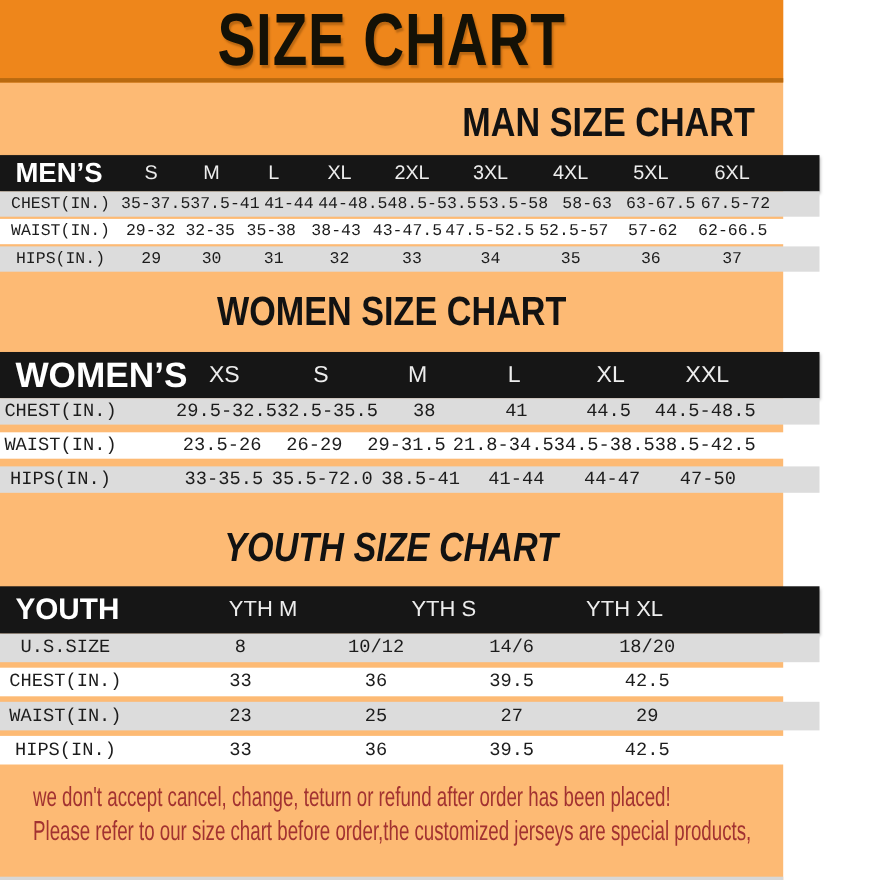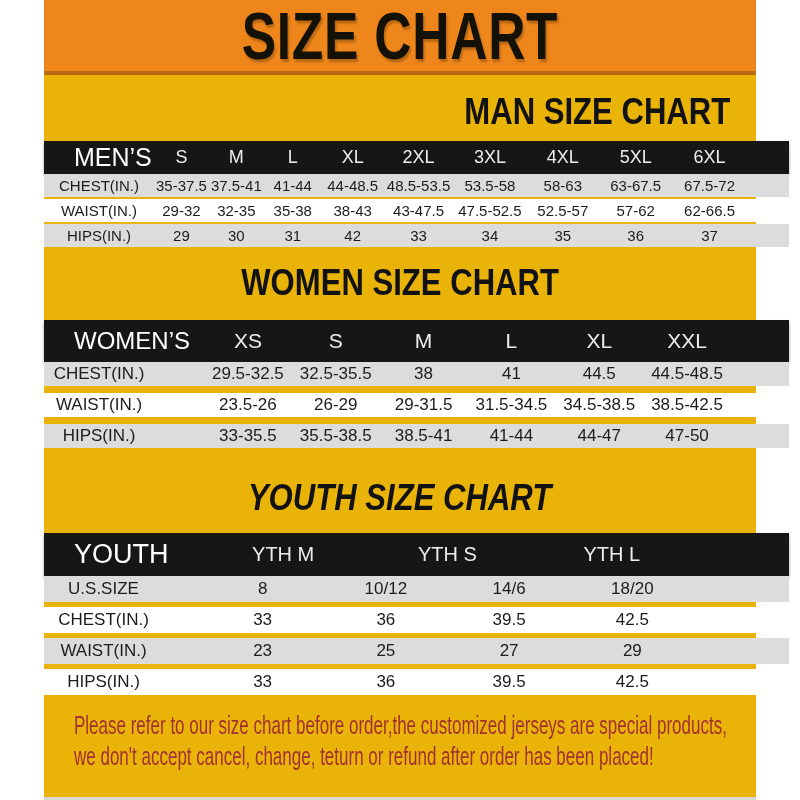--- a/index.html
+++ b/index.html
@@ -1,43 +1,43 @@
 <!DOCTYPE html>
 <html><head>
 <meta charset="utf-8">
 <style>
   * { box-sizing: border-box; margin: 0; padding: 0; }
   html,body { width:800px; height:800px; overflow:hidden; background:#fff;
               font-family:"Liberation Sans", sans-serif; }
-  .page { width:712px; height:800px; background:#eab308; border-bottom:3px solid #d7d7d7;margin-left:44px; }
+  .page { width:712px; height:800px; background:#fdba74; border-bottom:3px solid #d7d7d7; }
 
   
   .banner { height:75px; background:#EE861B; display:flex; align-items:center; justify-content:center;
             border-bottom:4px solid #b96a10; }
   .banner-title { display:inline-block; font-weight:700; font-size:66px; line-height:70px;
                   color:#141106; letter-spacing:1px; transform:scale(0.78,1.02);
                   text-shadow:2px 2px 2px rgba(90,45,0,0.35); white-space:nowrap; }
 
   
   .size-section h2 { text-align:center; height:40px; line-height:40px; }
   .heading-text { display:inline-block; font-weight:700; font-size:37px; color:#121212;
                   transform:scaleX(0.84); white-space:nowrap; letter-spacing:0; }
   .men   h2 { margin:17px 0 9px;text-align:right; }
   .women h2 { margin:16px 0 17px; }
   .youth h2 { margin:30px 0 15px;font-style:italic; }
 
   
   .chart-table { width:745px; margin:0 auto; }
   .thead { display:flex; align-items:center; background:#161616; color:#fff;
            box-shadow:0 2px 3px rgba(0,0,0,0.35); }
-  .trow  { display:flex; align-items:center; }
+  .trow  { display:flex; align-items:center;font-family:Liberation Mono, monospace; }
   .trow.gray { background:#dcdcdc; }
   .trow.white { background:#ffffff; }
 
-  .th-label { font-weight:400; color:#fff; padding-left:30px; white-space:nowrap; }
+  .th-label { font-weight:700; color:#fff; padding-left:14px; white-space:nowrap; }
   .row-label { display:flex; align-items:center; justify-content:center; color:#1c1c1c; white-space:nowrap; }
   .c { flex:1 1 0; text-align:center; color:#1c1c1c; white-space:nowrap; }
   .thead .c { color:#ededed; }
   .spacer { flex:0 0 auto; }
 
   
   .men .thead { height:33px; }
   .men .trow  { height:23px; margin-bottom:2px; }
   .men .th-label { width:110px; font-size:25px; }
   .men .row-label { width:110px; font-size:15px; }
@@ -50,21 +50,21 @@
   .men .c:nth-child(5) { flex-grow:62; }
   .men .c:nth-child(6) { flex-grow:70; }
   .men .c:nth-child(7) { flex-grow:73; }
   .men .c:nth-child(8) { flex-grow:73; }
   .men .c:nth-child(9) { flex-grow:73; }
   .men .c:nth-child(10){ flex-grow:75; }
 
   
   .women .thead { height:42px; }
   .women .trow  { height:24px; margin-bottom:7px; }
-  .women .th-label { width:160px; font-size:24px; }
+  .women .th-label { width:160px; font-size:32px; }
   .women .row-label { width:160px; padding-right:50px; font-size:17px; }
   .women { font-size:17px; }
   .women .thead .c { font-size:21px; }
   .women .spacer { width:58px; }
 
   
   .youth .thead { height:43px; }
   .youth .trow  { height:26px; margin-bottom:5px; }
   .youth .th-label { width:157px; font-size:27px; }
   .youth .row-label { width:157px; padding-right:38px; font-size:17px; }
@@ -128,21 +128,21 @@
             <span class="c">52.5-57</span>
             <span class="c">57-62</span>
             <span class="c">62-66.5</span>
             <span class="spacer"></span>
           </div>
           <div class="trow gray">
             <span class="row-label">HIPS(IN.)</span>
             <span class="c">29</span>
             <span class="c">30</span>
             <span class="c">31</span>
-            <span class="c">42</span>
+            <span class="c">32</span>
             <span class="c">33</span>
             <span class="c">34</span>
             <span class="c">35</span>
             <span class="c">36</span>
             <span class="c">37</span>
             <span class="spacer"></span>
           </div>
         </div>
       </section>
       <section class="size-section women">
@@ -166,45 +166,45 @@
             <span class="c">41</span>
             <span class="c">44.5</span>
             <span class="c">44.5-48.5</span>
             <span class="spacer"></span>
           </div>
           <div class="trow white">
             <span class="row-label">WAIST(IN.)</span>
             <span class="c">23.5-26</span>
             <span class="c">26-29</span>
             <span class="c">29-31.5</span>
-            <span class="c">31.5-34.5</span>
+            <span class="c">21.8-34.5</span>
             <span class="c">34.5-38.5</span>
             <span class="c">38.5-42.5</span>
             <span class="spacer"></span>
           </div>
           <div class="trow gray">
             <span class="row-label">HIPS(IN.)</span>
             <span class="c">33-35.5</span>
-            <span class="c">35.5-38.5</span>
+            <span class="c">35.5-72.0</span>
             <span class="c">38.5-41</span>
             <span class="c">41-44</span>
             <span class="c">44-47</span>
             <span class="c">47-50</span>
             <span class="spacer"></span>
           </div>
         </div>
       </section>
       <section class="size-section youth">
         <h2><span class="heading-text">YOUTH SIZE CHART</span></h2>
         <div class="chart-table">
           <div class="thead">
             <span class="th-label">YOUTH</span>
             <span class="c">YTH M</span>
             <span class="c">YTH S</span>
-            <span class="c">YTH L</span>
+            <span class="c">YTH XL</span>
             <span class="spacer"></span>
           </div>
           <div class="trow gray">
             <span class="row-label">U.S.SIZE</span>
             <span class="c">8</span>
             <span class="c">10/12</span>
             <span class="c">14/6</span>
             <span class="c">18/20</span>
             <span class="spacer"></span>
           </div>
@@ -230,17 +230,17 @@
             <span class="c">36</span>
             <span class="c">39.5</span>
             <span class="c">42.5</span>
             <span class="spacer"></span>
           </div>
         </div>
       </section>
     </div>
 
   <footer class="footer">
+    <span class="footer-line"><span>we don't accept cancel, change, teturn or refund after order has been placed!</span></span>
     <span class="footer-line"><span>Please refer to our size chart before order,the customized jerseys are special products,</span></span>
-    <span class="footer-line"><span>we don't accept cancel, change, teturn or refund after order has been placed!</span></span>
   </footer>
 
 </div>
 
 </body></html>

